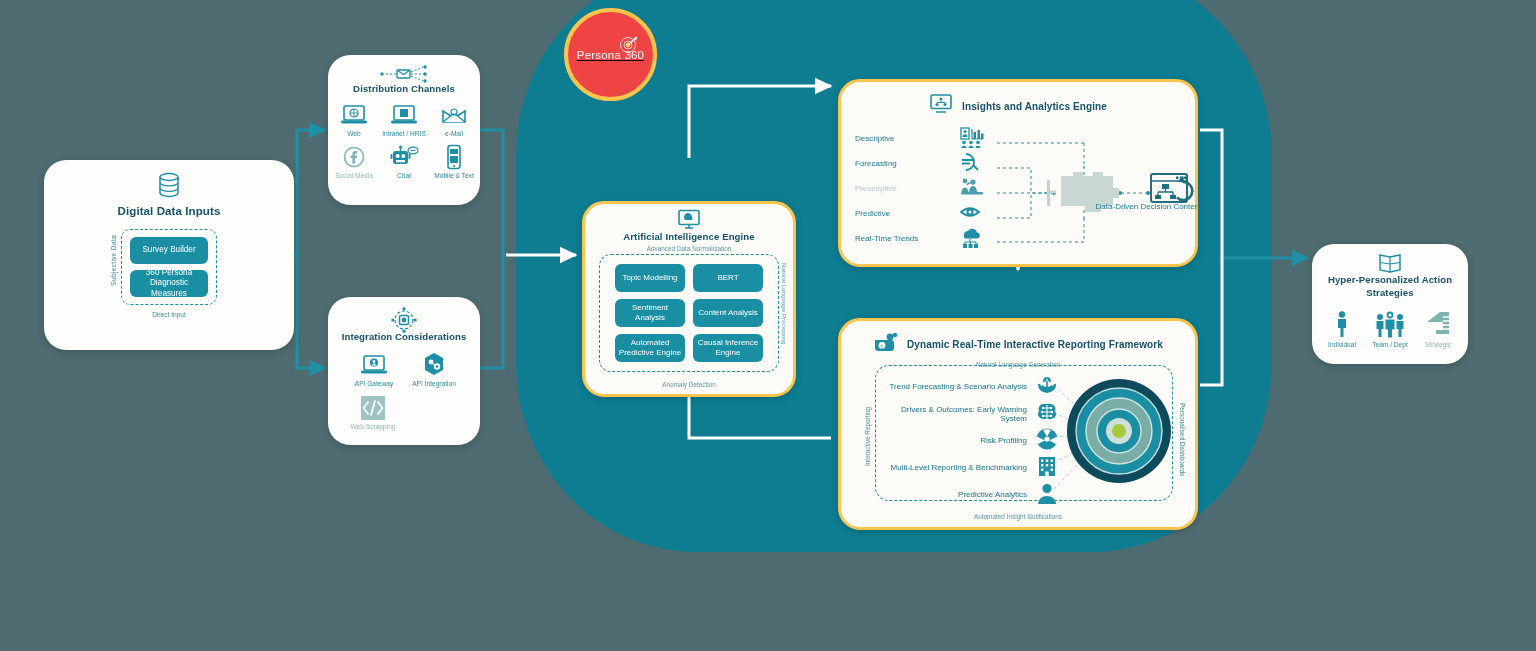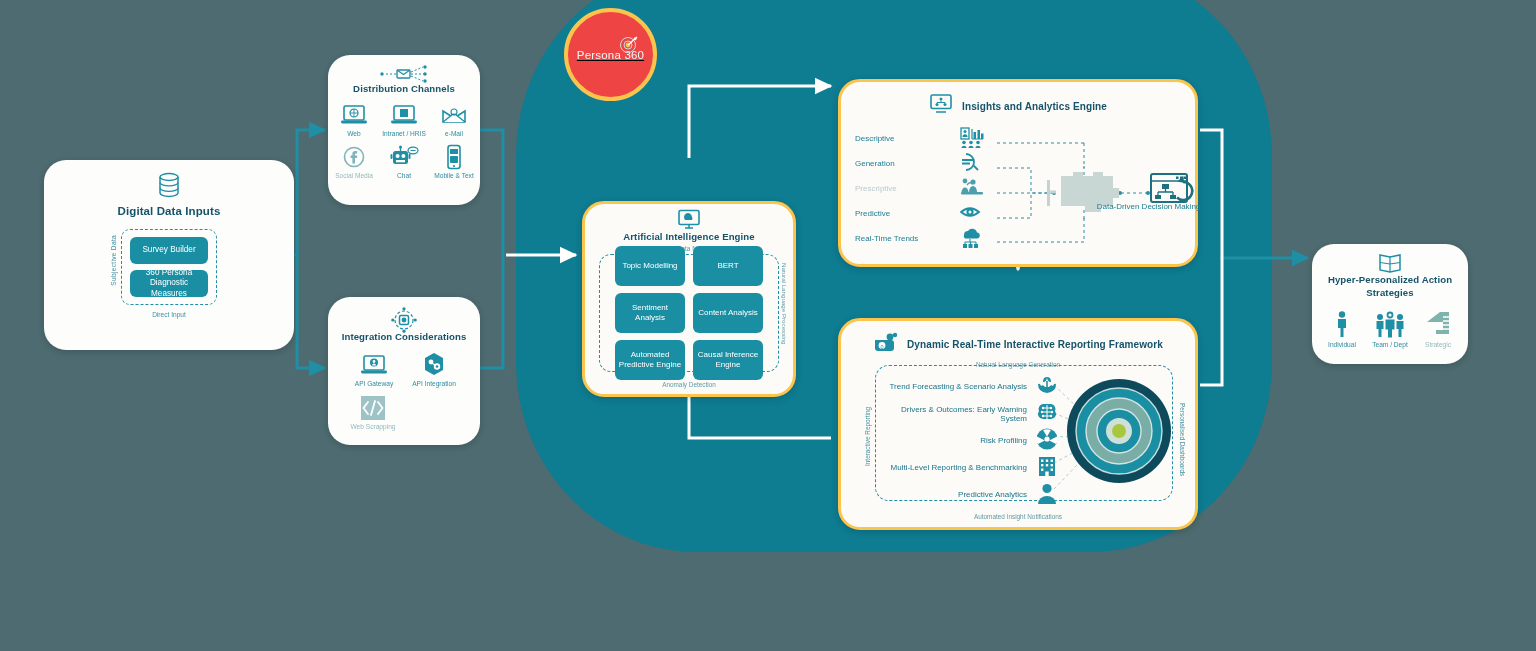--- a/index.html
+++ b/index.html
@@ -78,21 +78,21 @@
   
   #ai { left: 582px; top: 160px; width: 214px; height: 196px; }
   #ai .card-title { font-size: 9.6px; }
   .ai-dash {
     position:absolute; left: 14px; right: 14px; top: 50px; bottom: 22px;
     border: 1.2px dashed #1f8fa6; border-radius: 12px;
     display:flex; justify-content:center; align-items:center; gap: 8px;
   }
   .ai-col { display:flex; flex-direction:column; gap: 7px; }
   .ai-box {
-    width: 70px; height: 40px;
+    width: 70px; height: 28px;
     background:#1a8fa3; color:#fff; border-radius:6px;
     font-size: 8px; line-height:1.2; text-align:center;
     display:flex; align-items:center; justify-content:center; padding: 2px;
   }
   .tiny { font-size: 6.4px; color:#5f9aa6; text-align:center; }
 
   
   #insights { left: 838px; top: 38px; width: 360px; height: 188px; }
   #insights .card-title { font-size: 10px; }
   .ins-row { display:flex; align-items:center; height: 25px; }
@@ -400,21 +400,21 @@
                 <circle cx="4" cy="16.5" r="1.8"></circle>
                 <path d="M1.3,22 a2.8,3 0 0 1 5.4,0 z"></path>
                 <circle cx="11" cy="16.5" r="1.8"></circle>
                 <path d="M8.3,22 a2.8,3 0 0 1 5.4,0 z"></path>
                 <circle cx="18" cy="16.5" r="1.8"></circle>
                 <path d="M15.3,22 a2.8,3 0 0 1 5.4,0 z"></path>
               </g>
             </svg></span>
       </div>
       <div class="ins-row">
-        <span class="ins-lab">Generation</span>
+        <span class="ins-lab">Forecasting</span>
         <span><svg width="26" height="22" viewBox="0 0 26 22">
               <path d="M6,3 a8,8 0 1 1 0,16" fill="none" stroke="#1f8fa6" stroke-width="1.8"></path>
               <rect x="2" y="8" width="12" height="2" fill="#1f8fa6"></rect>
               <rect x="2" y="11.5" width="8" height="2" fill="#1f8fa6"></rect>
               <path d="M13.5,14.5 L18,19" stroke="#1f8fa6" stroke-width="1.8"></path>
             </svg></span>
       </div>
       <div class="ins-row">
         <span class="ins-lab faded">Prescriptive</span>
         <span><svg width="26" height="22" viewBox="0 0 26 22">
@@ -476,21 +476,21 @@
             <rect x="212.5" y="46.5" width="2.5" height="2.5"></rect>
           </g>
         <rect x="191" y="54" width="7" height="5" fill="#1f6f82"></rect>
         <path d="M194.5,59 v3 M187,62 h15 M187,62 v3 M202,62 v3" stroke="#1f6f82" stroke-width="1.3"></path>
         <rect x="184" y="65" width="6" height="4" fill="#1f6f82"></rect>
           <rect x="199" y="65" width="6" height="4" fill="#1f6f82"></rect>
         <path d="M212,52 a9,9 0 1 1 -6,15.5" fill="none" stroke="#1f6f82" stroke-width="2.6"></path>
         <path d="M212,46 l1.5,7 l-7,-1.5 z" fill="#1f6f82"></path>
       </g>
     </svg>
-    <div style="position:absolute;left:250px;top:120px;width:115px;text-align:center;font-size:8px;color:#1c7d95;line-height:1.35">Data-Driven Decision Making</div>
+    <div style="position:absolute;left:250px;top:120px;width:115px;text-align:center;font-size:8px;color:#1c7d95;line-height:1.35">Data-Driven Decision Content</div>
   </div>
 
   <div class="card hl" id="report">
     <div style="display:flex;align-items:center;justify-content:center;gap:8px;margin-top:10px">
       <span>
         <svg width="26" height="22" viewBox="0 0 26 22">
             <circle cx="17" cy="6" r="3.4" fill="#1f8fa6"></circle>
             <circle cx="22" cy="4" r="2.2" fill="#1f8fa6"></circle>
             <path d="M2,9 h16 a3,3 0 0 1 3,3 v5 a3,3 0 0 1 -3,3 H5 a3,3 0 0 1 -3,-3 z" fill="#1f8fa6"></path>
             <circle cx="9" cy="14.5" r="3.4" fill="#fff"></circle>

